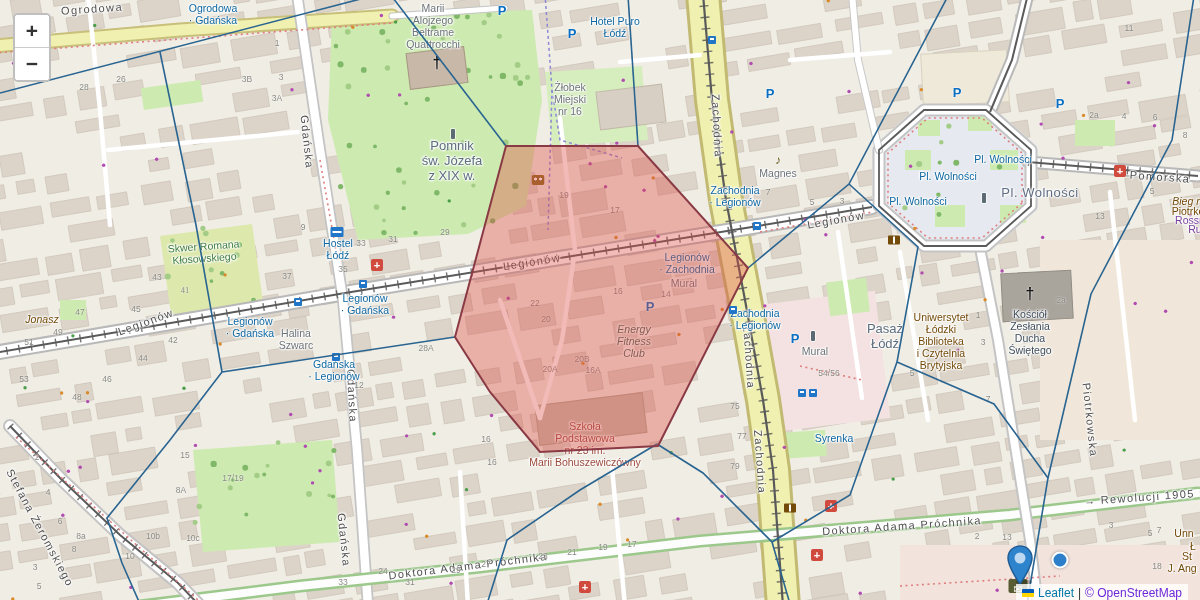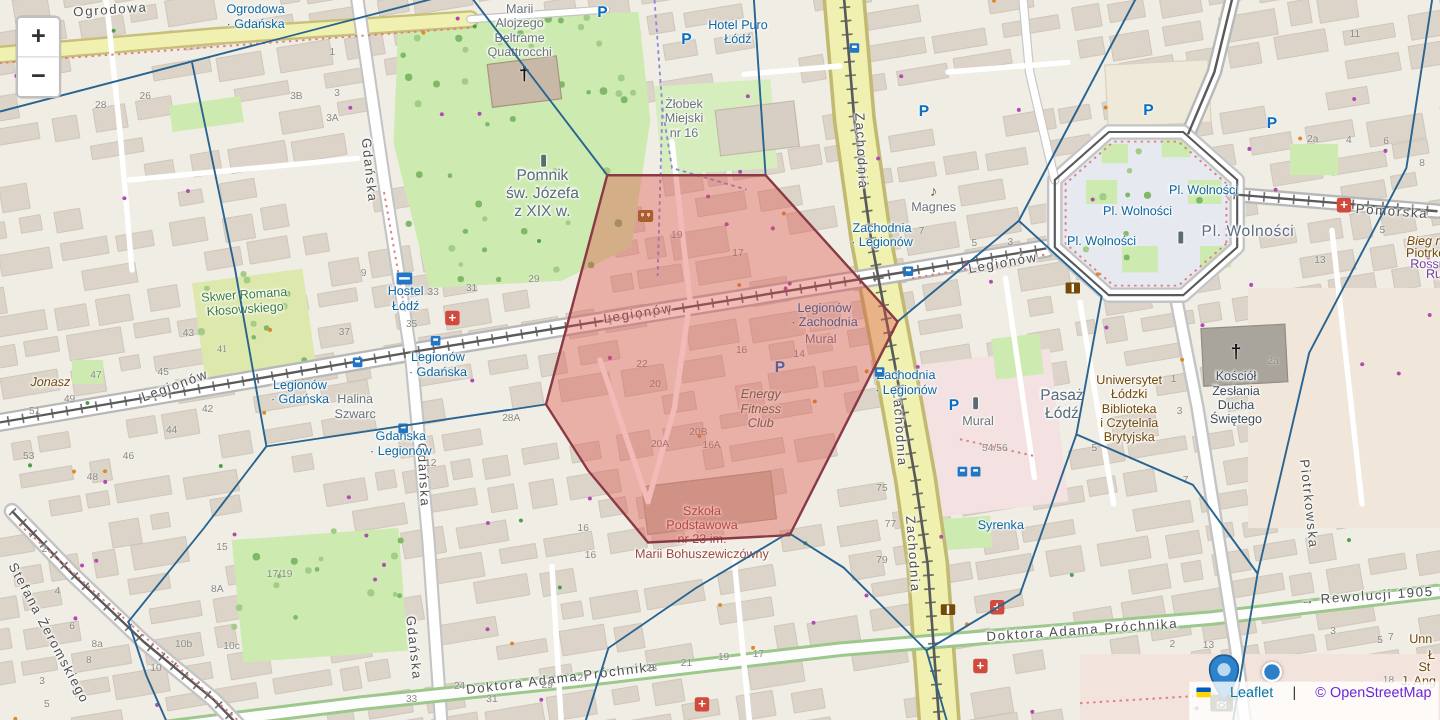--- a/index.html
+++ b/index.html
@@ -34,21 +34,21 @@
   .icon-book{width:12px;height:9px;background:#734a08;border-radius:1px;}
   .icon-book::before{content:"";display:block;width:2px;height:7px;background:#fff;margin:1px auto;}
   .icon-masks{width:13px;height:10px;background:#8a6a1f;border-radius:2px;
       background-image:radial-gradient(circle 1.5px at 4px 4px,#fff 1.4px,transparent 1.6px),radial-gradient(circle 1.5px at 9px 4px,#fff 1.4px,transparent 1.6px);}
   .icon-bluedot{width:13px;height:13px;background:#2d7fc9;border:2px solid #fff;border-radius:50%;box-shadow:0 0 3px rgba(0,0,0,.4);}
   .icon-mail{width:19px;height:14px;background:#585c33;border-radius:2px;text-align:center;}
   .icon-mail::before{content:"✉";color:#fff;font-size:11px;line-height:14px;}
   #zoomctl{position:absolute;left:13px;top:13px;width:34px;border:2px solid rgba(0,0,0,.25);border-radius:5px;background:#fff;overflow:hidden;z-index:40;}
   #zoomctl .zbtn{width:34px;height:32px;display:flex;align-items:center;justify-content:center;font-size:21px;font-weight:bold;color:#333;cursor:pointer;background:#fff;}
   #zoomctl .zbtn:first-child{border-bottom:1px solid #ccc;}
-  #attrib{position:absolute;right:1px;bottom:0;background:rgba(255,255,255,.8);padding:2px 6px 16px 6px;font-size:12px;color:#333;z-index:40;display:flex;align-items:center;gap:16px;}
+  #attrib{position:absolute;right:12px;bottom:0;background:rgba(255,255,255,.8);padding:2px 6px 0 6px;font-size:12px;color:#333;z-index:40;display:flex;align-items:center;gap:4px;}
   #attrib a{text-decoration:none;cursor:pointer;}
   #attrib .lf{color:#0078a8;}
   #attrib .osm{color:#6d28d9;}
   .flag{display:inline-block;width:12px;height:8px;background:linear-gradient(#005bbb 50%,#ffd500 50%);border-radius:1px;}
   #marker{z-index:30;}
   #overlay{pointer-events:none;z-index:20;}
 </style>
 </head>
 <body>
 

